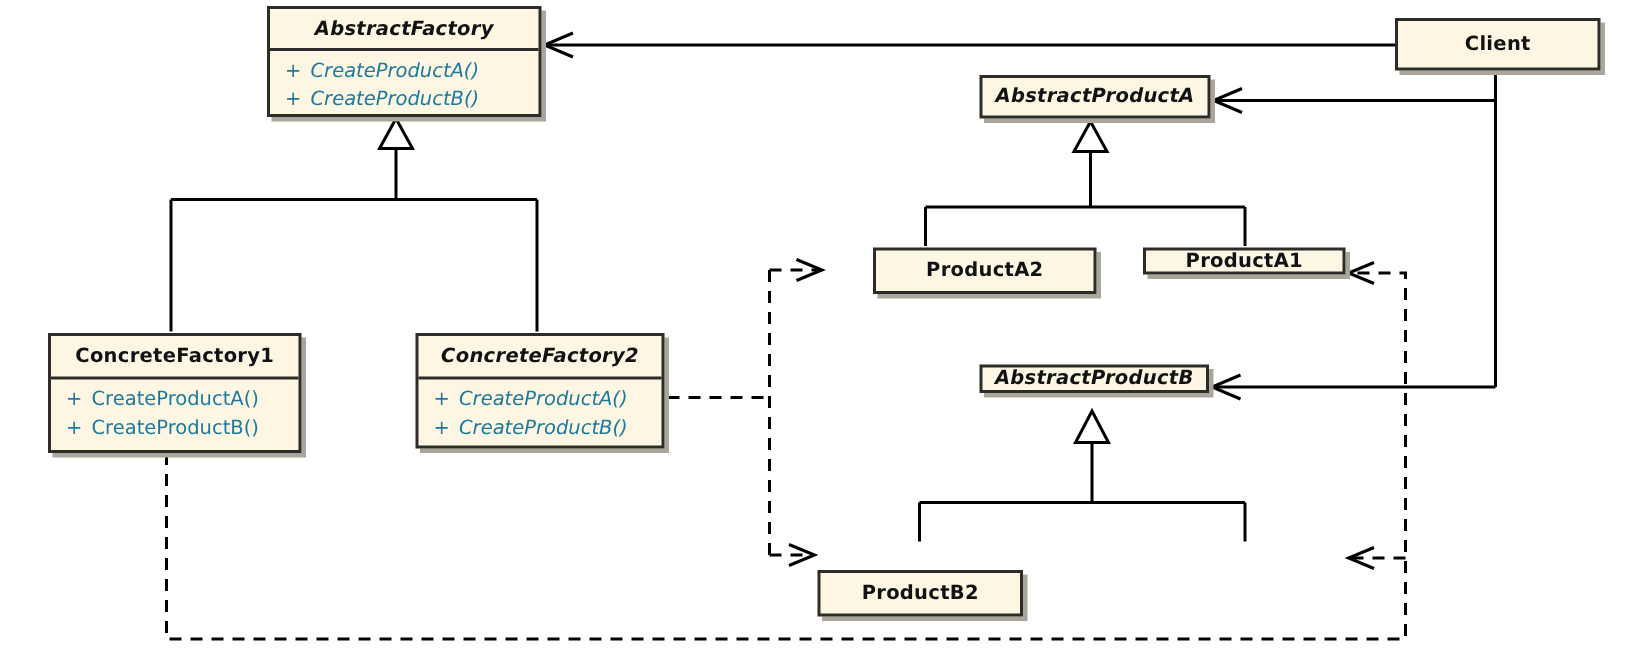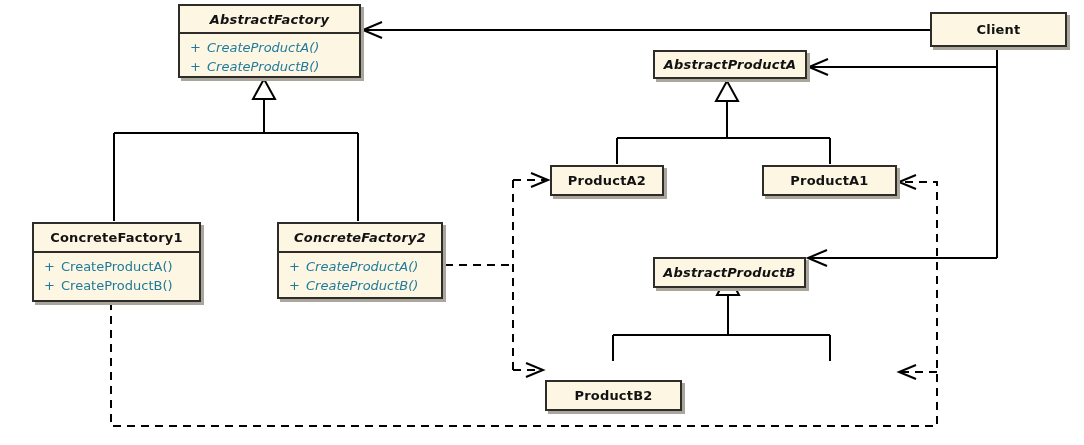--- a/index.html
+++ b/index.html
@@ -28,23 +28,23 @@
   .cls-methods { padding-top:4px; }
   .m-row { display:flex; font-size:13px; line-height:19px; color:var(--method-text,#1e7a9b); }
   .m-row .vis { width:27px; padding-left:10px; box-sizing:border-box; }
   .abstract .m-row { font-style:italic; }
 
   
   #box-abstract-factory   { left:178px; top:4px;   width:183px; height:74px; }
   #box-abstract-factory .cls-title { height:26px; }
   #box-client             { left:930px; top:12px;  width:137px; height:35px; }
   #box-abstract-product-a { left:653px; top:50px;  width:154px; height:29px; }
-  #box-product-a2         { left:550px; top:165px; width:114px; height:31px; }
-  #box-product-a1         { left:762px; top:165px; width:135px; height:31px; }
-  #box-abstract-product-b { left:653px; top:257px; width:153px; height:31px; }
+  #box-product-a2         { left:582px; top:165px; width:149px; height:31px; }
+  #box-product-a1         { left:762px; top:165px; width:135px; height:18px; }
+  #box-abstract-product-b { left:653px; top:243px; width:153px; height:19px; }
   #box-concrete-factory-1 { left:32px;  top:222px; width:169px; height:80px; }
   #box-concrete-factory-2 { left:277px; top:222px; width:166px; height:77px;font-style:italic; }
   #box-concrete-factory-1 .cls-title, #box-concrete-factory-2 .cls-title { height:27px; }
   #box-product-b2         { left:545px; top:380px; width:137px; height:31px; }
   #box-product-b1         { left:762px; top:362px; width:135px; height:31px; }
 </style>
 </head>
 <body>
 
 <div class="stage">

